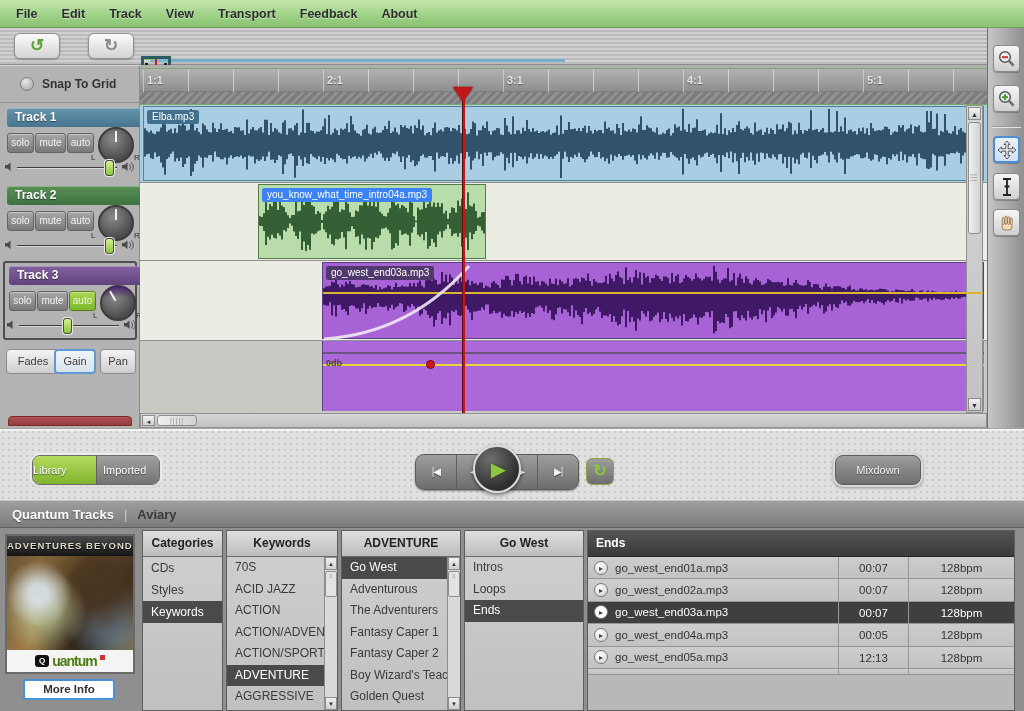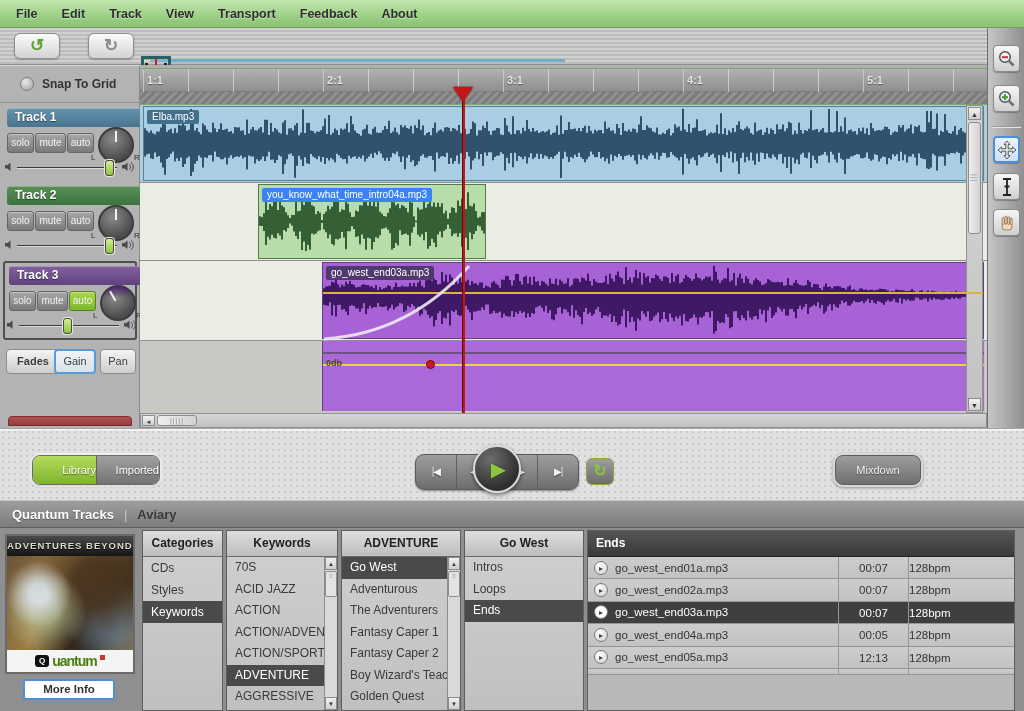--- a/index.html
+++ b/index.html
@@ -135,21 +135,21 @@
   .rtool.sel { border:2px solid #4a90d9; background:linear-gradient(#eaf2fb,#cfe0f2); }
   #rt-divider { position:absolute; left:4px; top:98px; width:29px; height:2px; background:#e4e4e4; border-top:1px solid #9a9a9a; }
 
   
   #transportbar { left:0; top:428px; width:1024px; height:72px;
     background:#e0e0e0;
     background-image:radial-gradient(#c9c9c9 1px, transparent 1.3px); background-size:6px 6px;
     border-top:1px solid #a6a6a6; box-shadow:0 2px 0 rgba(255,255,255,.6) inset; }
   #libtoggle { left:32px; top:26px; width:128px; height:30px; border-radius:8px; overflow:hidden;
     border:1px solid #6c6c6c; box-shadow:0 0 0 2px rgba(255,255,255,.55), 0 1px 3px rgba(0,0,0,.3); display:flex; }
-  .libhalf { width:64px; height:100%; color:#fff; font-size:11px; text-align:right; line-height:28px; text-shadow:0 1px 1px rgba(0,0,0,.5); }
+  .libhalf { width:64px; height:100%; color:#fff; font-size:11px; text-align:left; line-height:28px; text-shadow:0 1px 1px rgba(0,0,0,.5); }
   #lib-on  { background:linear-gradient(#b4dc5c,#7fb32e); }
   #lib-off { background:linear-gradient(#a0a0a0,#737373); border-left:1px solid #5f5f5f;padding-left:6px; }
   #transport { left:415px; top:25px; width:164px; height:36px; border-radius:9px;
     background:linear-gradient(#9e9e9e,#6d6d6d); border:1px solid #5b5b5b; box-shadow:0 1px 2px rgba(0,0,0,.4); display:flex; }
   .tbtn { flex:1; color:#f4f4f4; font-size:10px; text-align:center; line-height:34px; border-right:1px solid #5e5e5e;
     text-shadow:0 1px 1px rgba(0,0,0,.5); letter-spacing:-1px; }
   .tbtn:last-child { border-right:none; }
   #playbtn { left:473px; top:16px; width:48px; height:48px; border-radius:50%;
     background:radial-gradient(circle at 35% 28%, #6e6e6e, #2e2e2e 70%); border:2px solid #dadada;
     box-shadow:0 2px 4px rgba(0,0,0,.5); display:flex; align-items:center; justify-content:center; z-index:3; }
@@ -215,21 +215,21 @@
 
   
   #filestable { left:587px; top:2px; width:428px; height:181px; border:1px solid #5e5e5e; background:#b8b8b8; overflow:hidden; }
   #files-head { height:26px; background:linear-gradient(#555,#3a3a3a); color:#fff; font-size:12px; font-weight:bold;
     line-height:25px; padding-left:8px; border-bottom:1px solid #222; }
   .frow { display:flex; height:22.4px; background:linear-gradient(#cdcdcd,#c2c2c2); border-bottom:1px solid #969696;
     font-size:11.5px; color:#333; align-items:center; }
   .frow.sel { background:#3f3f3f; color:#fff; }
   .fname { width:251px; display:flex; align-items:center; gap:7px; padding-left:6px; border-right:1px solid #969696; height:100%; }
   .ftime { width:70px; text-align:center; border-right:1px solid #969696; height:100%; line-height:22px; }
-  .fbpm { width:105px; text-align:left; height:100%; line-height:22px; }
+  .fbpm { width:105px; text-align:center; height:100%; line-height:22px; }
   .playcirc { width:14px; height:14px; border-radius:50%; background:radial-gradient(circle at 35% 30%,#fff,#cfcfcf);
     border:1px solid #777; color:#444; font-size:8px; text-align:center; line-height:13px; flex:0 0 14px; }
   .frow.sel .playcirc { background:#fff; }
 
   svg { display:block; }
 </style>
 </head>
 <body>
 
 <div id="app">
@@ -337,21 +337,21 @@
         </div>
       <div class="spk" style="left:118px;">
           <svg width="16" height="12">
             <path d="M1 4 H3.5 L6.5 1.5 V10 L3.5 7.5 H1 Z" fill="#4a4a4a"></path>
             <path d="M8 3 C10 4.5 10 7.5 8 9 M10 1.5 C13 3.5 13 8.5 10 10.5" stroke="#4a4a4a" fill="none"></path>
           </svg>
         </div>
     </div>
 
     <div class="abs" id="tabs3">
-      <div class="fgtab" style="left:6px; width:54px;font-weight:bold;">Fades</div>
+      <div class="fgtab" style="left:6px; width:54px;">Fades</div>
       <div class="fgtab sel" style="left:54px; width:42px;">Gain</div>
       <div class="fgtab" style="left:100px; width:36px;">Pan</div>
     </div>
     <div class="abs" id="track4-sliver"></div>
   </div>
 
   <div class="abs" id="viewport">
     <div class="abs" id="ruler">
       <span class="rlabel" style="left:7px;">1:1</span>
       <span class="rlabel" style="left:187px;">2:1</span>

